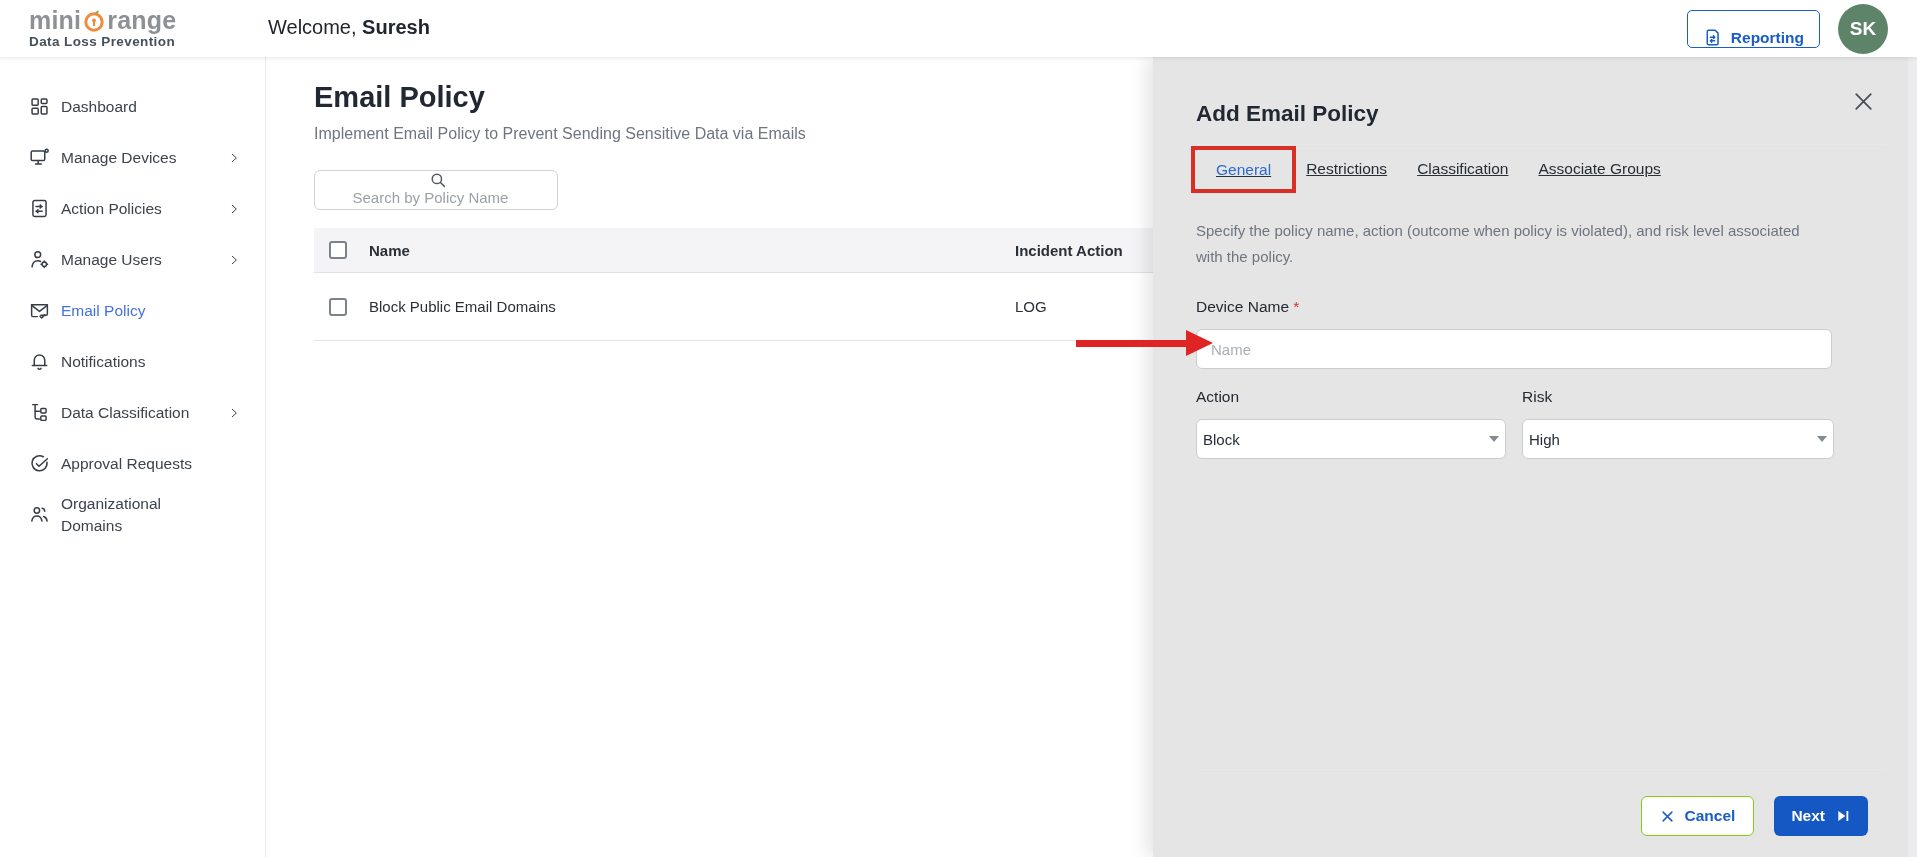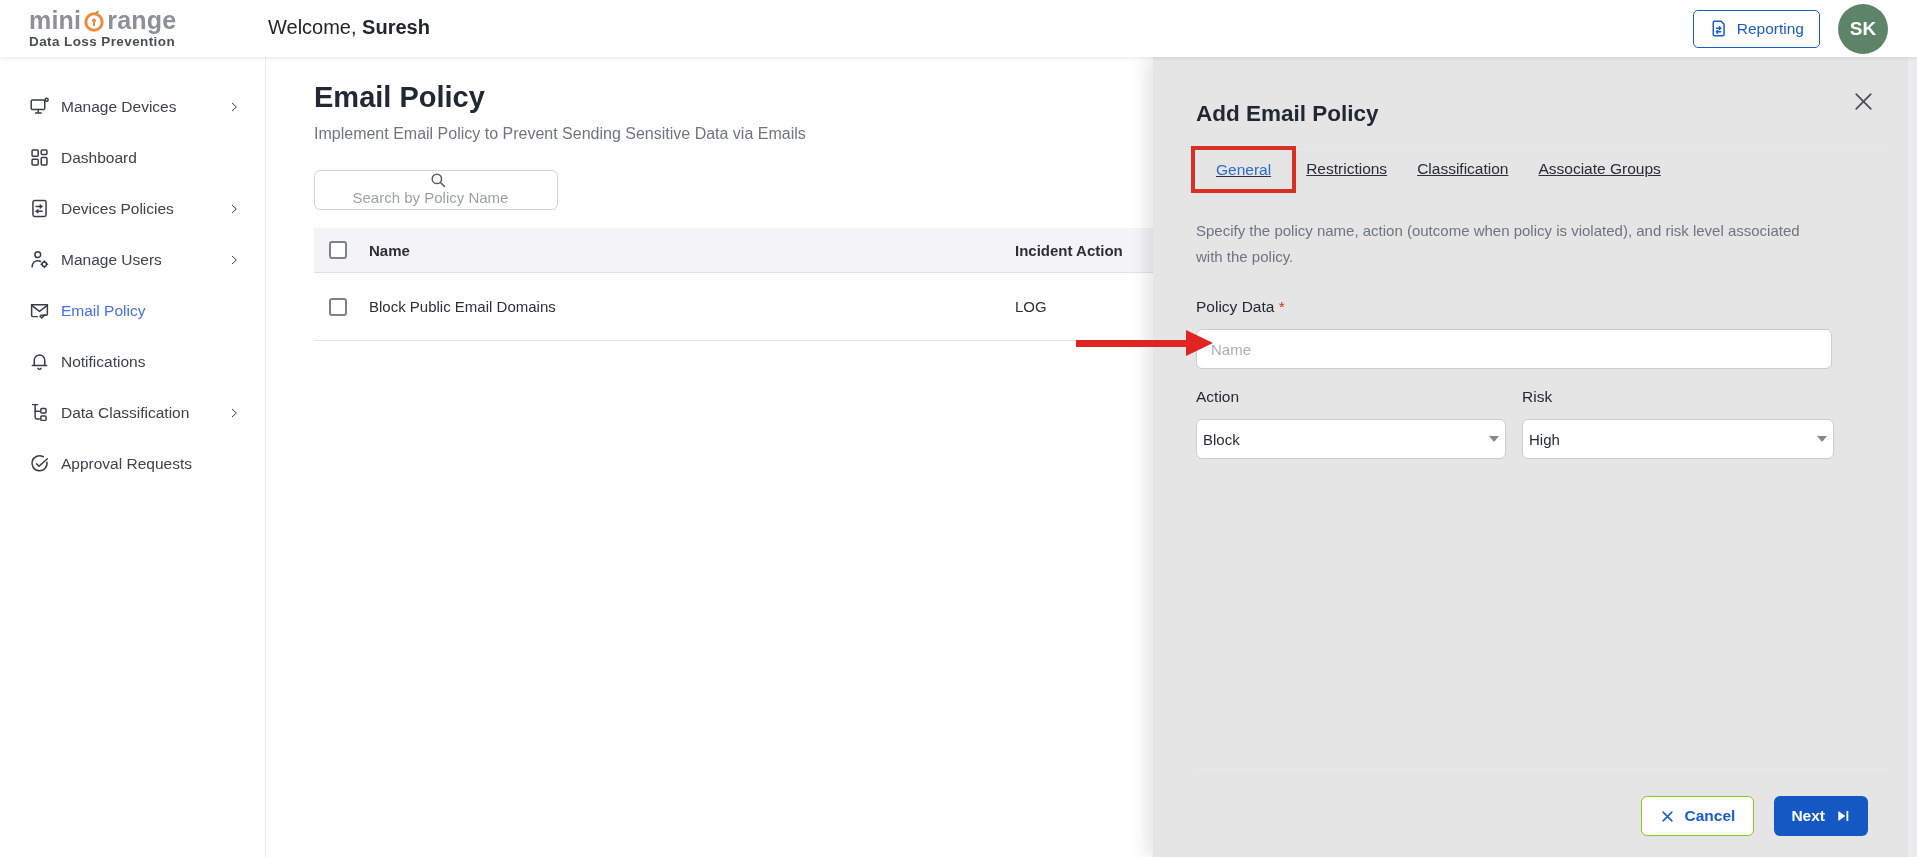--- a/index.html
+++ b/index.html
@@ -11,23 +11,23 @@
   .header { position:absolute; left:0; top:0; width:1917px; height:57px; background:#fff;
             display:flex; align-items:center; box-shadow:0 1px 4px rgba(0,0,0,.10); z-index:40; }
   .logo-block { margin-left:29px; width:200px; }
   .logo-line { display:flex; align-items:center; font-weight:bold; font-size:25px; color:#8d9196; letter-spacing:.2px; line-height:1; }
   .logo-o { position:relative; width:24px; height:24px; margin:0 1px; }
   .logo-o svg { display:block; }
   .logo-sub { font-size:13.5px; font-weight:bold; color:#475059; letter-spacing:.4px; margin-top:1px; }
   .welcome { position:absolute; left:268px; top:16px; font-size:20px; color:#20262e; }
   .welcome b { font-weight:bold; }
   .header-right { margin-left:auto; display:flex; align-items:center; gap:18px; margin-right:29px; }
-  .btn-reporting { display:flex; align-items:center; gap:9px; height:38px; padding:0 15px;
+  .btn-reporting { display:flex; align-items:flex-end; gap:9px; height:38px; padding:0 15px;
                    border:1.5px solid #1a5dc6; border-radius:5px; background:#fff; cursor:pointer;
-                   color:#1a5dc6; font-size:15.5px; font-weight:normal; }
+                   color:#1a5dc6; font-size:15.5px; font-weight:bold; }
   .avatar { width:50px; height:50px; border-radius:50%; background:#5d8468; color:#fff;
             display:flex; align-items:center; justify-content:center; font-size:19px; font-weight:bold; }
 
   
   .sidebar { position:absolute; left:0; top:57px; width:266px; height:800px; background:#fff;
              border-right:1px solid #e6e8eb; padding-top:24px; z-index:5; }
   .side-item { display:flex; align-items:center; min-height:51px; padding-left:29px; cursor:pointer; }
   .side-item .ic { width:21px; height:21px; flex:0 0 21px; display:flex; align-items:center; justify-content:center; }
   .side-item .lbl { margin-left:11px; font-size:15.5px; color:#3c434d; line-height:1.4; }
   .side-item.active .lbl { color:#4470e2; }
@@ -128,53 +128,53 @@
         <span>SK</span>
       </div>
     </div>
   </div>
 
   <nav class="sidebar">
 
     <div class="side-item">
       <span class="ic">
         <svg class="sic" width="21" height="21" viewBox="0 0 24 24">
+          <rect x="3.5" y="3.5" width="7" height="7" rx="1"></rect>
+            <rect x="14" y="3.5" width="6.5" height="5" rx="1"></rect>
+          <rect x="3.5" y="14" width="7" height="6.5" rx="1"></rect>
+            <rect x="14" y="12" width="6.5" height="8.5" rx="1"></rect>
+        </svg>
+      </span>
+      <span class="lbl">Dashboard</span>
+    </div>
+
+    <div class="side-item">
+      <span class="ic">
+        <svg class="sic" width="21" height="21" viewBox="0 0 24 24">
           <rect x="2.5" y="4.5" width="15.5" height="11" rx="1.5"></rect>
             <path d="M7.5 19.5h6.5M10.5 15.5v4"></path>
           <circle cx="20.2" cy="4.2" r="1.7"></circle>
         </svg>
       </span>
       <span class="lbl">Manage Devices</span>
       <span class="chev">
         <svg class="sic" width="14" height="14" viewBox="0 0 24 24">
             <path d="M9 5.5l7 6.5-7 6.5"></path>
           </svg>
       </span>
     </div>
 
     <div class="side-item">
       <span class="ic">
         <svg class="sic" width="21" height="21" viewBox="0 0 24 24">
-          <rect x="3.5" y="3.5" width="7" height="7" rx="1"></rect>
-            <rect x="14" y="3.5" width="6.5" height="5" rx="1"></rect>
-          <rect x="3.5" y="14" width="7" height="6.5" rx="1"></rect>
-            <rect x="14" y="12" width="6.5" height="8.5" rx="1"></rect>
-        </svg>
-      </span>
-      <span class="lbl">Dashboard</span>
-    </div>
-
-    <div class="side-item">
-      <span class="ic">
-        <svg class="sic" width="21" height="21" viewBox="0 0 24 24">
           <rect x="4.5" y="2.8" width="15" height="18.4" rx="2"></rect>
           <path d="M8 9.7h7M12.8 8l1.7 1.7-1.7 1.7M15 15.2H8M10.2 13.5 8.5 15.2l1.7 1.7"></path>
         </svg>
       </span>
-      <span class="lbl">Devices Policies</span>
+      <span class="lbl">Action Policies</span>
       <span class="chev">
         <svg class="sic" width="14" height="14" viewBox="0 0 24 24">
             <path d="M9 5.5l7 6.5-7 6.5"></path>
           </svg>
       </span>
     </div>
 
     <div class="side-item">
       <span class="ic">
         <svg class="sic" width="21" height="21" viewBox="0 0 24 24">
@@ -236,20 +236,31 @@
     <div class="side-item">
       <span class="ic">
         <svg class="sic" width="21" height="21" viewBox="0 0 24 24">
           <path d="M20.5 10.5a8.6 8.6 0 1 1-4.2-6.2"></path>
             <path d="M8.5 12.2l3 3L21 6.5"></path>
         </svg>
       </span>
       <span class="lbl">Approval Requests</span>
     </div>
 
+    <div class="side-item">
+      <span class="ic">
+        <svg class="sic" width="21" height="21" viewBox="0 0 24 24">
+          <circle cx="9" cy="7.5" r="3.1"></circle>
+          <path d="M3.2 19.5c.6-3.8 2.7-5.8 5.8-5.8s5.2 2 5.8 5.8"></path>
+          <path d="M15 4.8c1.8.3 3 1.7 3 3.5"></path>
+          <path d="M16.8 14.2c2.2.7 3.5 2.5 3.9 5.3"></path>
+        </svg>
+      </span>
+      <span class="lbl wrap">Organizational Domains</span>
+    </div>
   </nav>
 
   <div class="main">
     <h1 class="main-title">Email Policy</h1>
     <div class="main-sub">Implement Email Policy to Prevent Sending Sensitive Data via Emails</div>
 
     <div class="search-box">
       <span style="display:flex;">
         <svg width="18" height="18" viewBox="0 0 24 24" fill="none" stroke="#555b63" stroke-width="2" stroke-linecap="round">
           <circle cx="10.5" cy="10.5" r="6.2"></circle>
@@ -294,21 +305,21 @@
           <span class="tab active">General</span>
         </span>
         <span class="tab">Restrictions</span>
         <span class="tab">Classification</span>
         <span class="tab">Associate Groups</span>
       </div>
 
       <p class="drawer-desc">Specify the policy name, action (outcome when policy is violated), and risk level associated with the policy.</p>
 
       <div class="field-label">
-        <span>Policy Data</span> <span class="req">*</span>
+        <span>Device Name</span> <span class="req">*</span>
       </div>
       <input class="name-input" type="text" value="" placeholder="Name" style="">
 
       <div class="two-col">
         <div class="col col1">
           <div class="field-label">Action</div>
           <div class="select">
             <span class="val">Block</span>
             <span class="caret"></span>
           </div>

